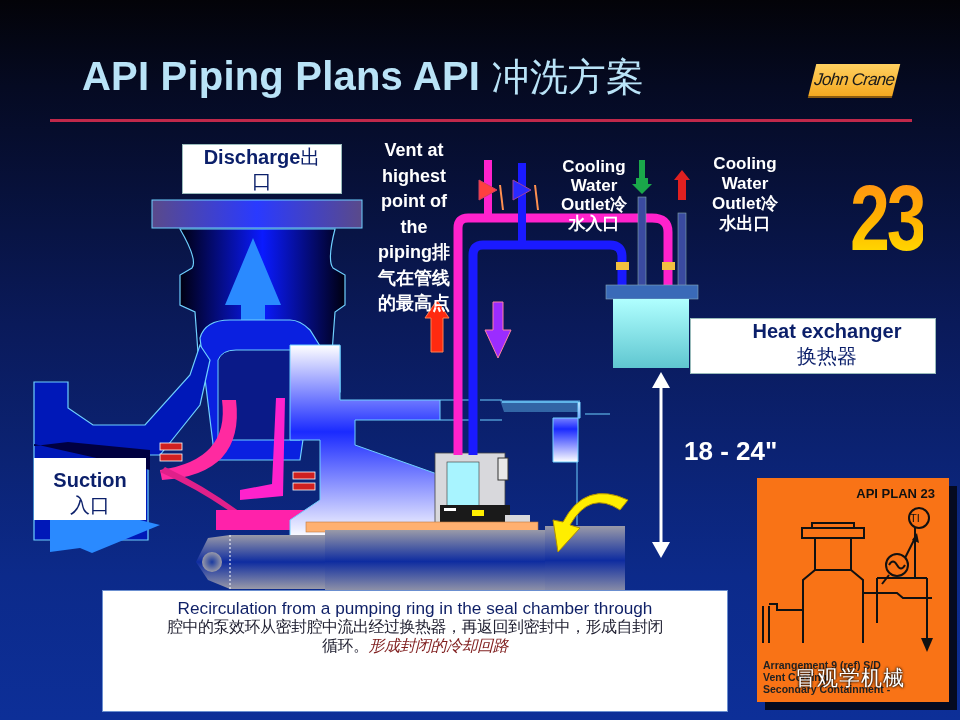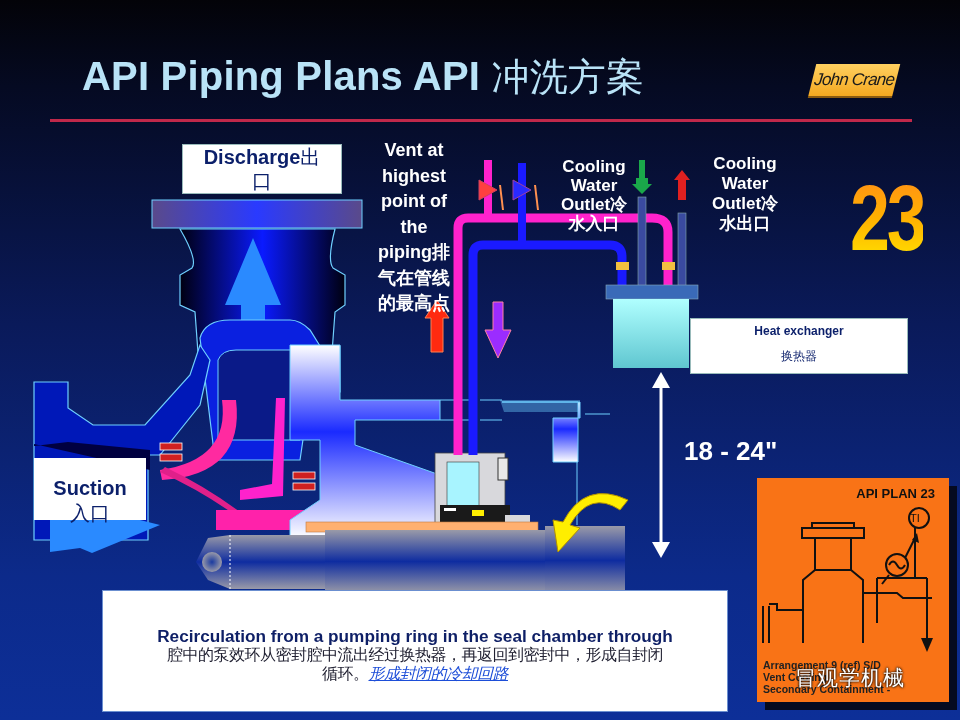--- a/index.html
+++ b/index.html
@@ -26,38 +26,38 @@
   }
   .bignum {
     left:850px; top:168px; font-size:92px; font-weight:bold; line-height:100px;
     background: linear-gradient(180deg,#ff8a1a 0%,#ffb000 50%,#ffe800 100%);
     -webkit-background-clip:text; background-clip:text; color:transparent;
     transform: scaleX(0.78); transform-origin:left top; letter-spacing:-4px;
   }
   .whitebox { background:#fff; border:1px solid #9bb; color:#0b1f6a; text-align:center; font-weight:bold; }
   .discharge { left:182px; top:144px; width:158px; height:48px; font-size:20px; line-height:24px; }
   .discharge .cn, .heat .cn, .suction .cn { font-family:"DejaVu Serif", serif; font-weight:normal; }
-  .suction { left:34px; top:458px; width:112px; height:62px; font-size:20px; line-height:25px; padding-top:18px; box-sizing:border-box; border:none; }
-  .heat { left:690px; top:318px; width:216px; height:54px; font-size:12px; line-height:25px; }
+  .suction { left:34px; top:458px; width:112px; height:62px; font-size:20px; line-height:25px; padding-top:10px; box-sizing:border-box; border:none; }
+  .heat { left:690px; top:318px; width:216px; height:54px; font-size:20px; line-height:25px;padding-left:28px; }
   .vent {
     left:365px; top:138px; width:98px; color:#fff; font-weight:bold; font-size:18px;
     line-height:25.5px; text-align:center;
   }
   .cw-in { left:548px; top:157px; width:92px; color:#fff; font-weight:bold; font-size:17px; line-height:19px; text-align:center; }
   .cw-out { left:698px; top:154px; width:94px; color:#fff; font-weight:bold; font-size:17px; line-height:20px; text-align:center; }
   .dim { left:684px; top:436px; color:#fff; font-weight:bold; font-size:26px; }
   .desc {
     left:102px; top:590px; width:626px; height:122px; background:#fff;
     border:1px solid #6b8fd0; box-sizing:border-box; text-align:center;
     padding:8px 8px 0 8px;
   }
-  .desc .en { font-size:17.2px; font-weight:bold; color:#0e1f66; line-height:18px;margin-top:28px; }
+  .desc .en { font-size:17.2px; font-weight:normal; color:#0e1f66; line-height:18px; }
   .desc .en i { text-decoration:underline; }
   .desc .cnline { font-family:"DejaVu Serif", serif; font-size:16px; color:#223; line-height:19px; letter-spacing:-0.5px; }
-  .desc .cnline i { text-decoration:underline; color:#1d4ed8; }
+  .desc .cnline i { color:#7f1d1d; }
   .plan {
     left:757px; top:478px; width:192px; height:224px; background:#f97316;
     box-shadow: 8px 8px 0 #050a20;
   }
   .plan .ptitle { position:absolute; right:14px; top:8px; font-weight:bold; font-size:13px; color:#111; }
   .plan .legend { position:absolute; left:6px; top:181px; font-size:10.5px; font-weight:bold; color:#222; line-height:12px; }
   .wm { left:795px; top:664px; color:#fff; font-family:"DejaVu Sans", sans-serif; font-size:21px; text-shadow:0 0 3px #000, 0 0 2px #000; letter-spacing:1px; }
   svg { position:absolute; left:0; top:0; }
 </style>
 </head>

